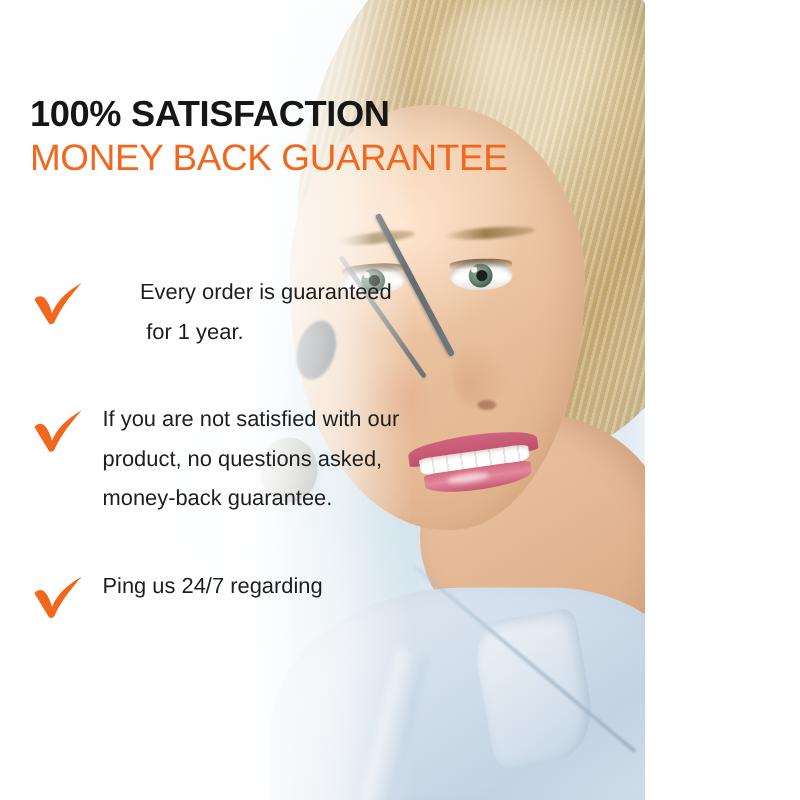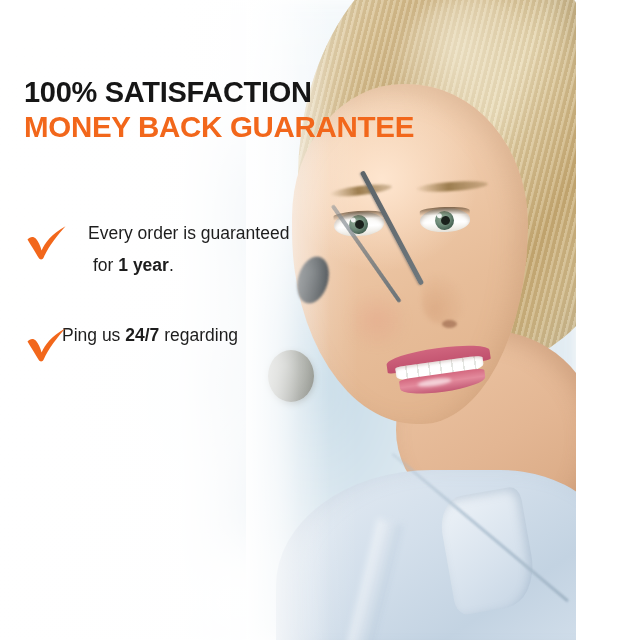--- a/index.html
+++ b/index.html
@@ -5,21 +5,21 @@
   * { box-sizing: border-box; }
   html, body {
     margin: 0; padding: 0;
     width: 640px; height: 640px;
     overflow: hidden;
     font-family: "Liberation Sans", sans-serif;
   }
 
   #banner {
     position: relative;
-    width: 576px;
+    width: 516px;
     height: 640px;
     background: #ffffff;
     overflow: hidden;
   }
 
   
   .bg-base {
     position: absolute;
     inset: 0;
     background:
@@ -304,21 +304,21 @@
     font-size: 29px;
     font-weight: bold;
     letter-spacing: -0.3px;
     color: #161616;
     white-space: nowrap;
   }
   .headline-2 {
     position: absolute;
     left: 0; top: 110px;
     font-size: 29.5px;
-    font-weight: bold;
+    font-weight: normal;
     letter-spacing: -0.3px;
     color: #F2671B;
     white-space: nowrap;
   }
   .subhead {
     position: absolute;
     left: 1px; top: 149px;
     font-size: 14.5px;
     font-style: italic;
     font-weight: 500;
@@ -341,24 +341,24 @@
     left: 0; top: 4px;
     width: 46px; height: 40px;
   }
   .check-wrap svg { display: block; }
   .bullet-text {
     margin-left: 58px;
     font-size: 17.5px;
     line-height: 1.82;
     color: #1d1d1d;
   }
-  .bullet-text b { font-weight: bold; }
-  .b1 { margin-left: 64px; }
+  .bullet-text b { font-weight: normal; }
+  .b1 { margin-left: 88px; }
   .b1 .l2 { padding-left: 5px; display: block; }
-  .b3 { margin-left: 38px; }
+  .b3 { margin-left: 58px; }
 </style>
 </head>
 <body>
 
 <div id="banner">
 
   <div class="bg-base"></div>
   <div class="bg-blob blob-a"></div>
   <div class="bg-blob blob-b"></div>
   <div class="bg-blob blob-c"></div>
@@ -429,20 +429,32 @@
           <svg width="46" height="40" viewBox="0 0 46 40" aria-hidden="true">
             <path d="M3.5 17.5 C6 14.5 9.5 14 12 16.8 C14.6 19.8 16.2 23.8 17.6 28.5 C21 20.5 27.5 12 41.5 4.2 C33 13.6 24.5 24.6 19.8 35.2 C18.6 37.9 16.1 38.2 14.6 35.8 C11.2 30.2 7.6 24.2 3.5 17.5 Z" fill="#F2671B"></path>
           </svg>
         </span>
         <div class="bullet-text b1">
           <span class="l1">Every order is guaranteed</span>
           <span class="l2"><span>for </span><b>1 year</b><span>.</span></span>
         </div>
       </div>
 
+      <div class="bullet">
+        <span class="check-wrap">
+          <svg width="46" height="40" viewBox="0 0 46 40" aria-hidden="true">
+            <path d="M3.5 17.5 C6 14.5 9.5 14 12 16.8 C14.6 19.8 16.2 23.8 17.6 28.5 C21 20.5 27.5 12 41.5 4.2 C33 13.6 24.5 24.6 19.8 35.2 C18.6 37.9 16.1 38.2 14.6 35.8 C11.2 30.2 7.6 24.2 3.5 17.5 Z" fill="#F2671B"></path>
+          </svg>
+        </span>
+        <div class="bullet-text">
+          <div>If you are not satisfied with our</div>
+          <div>product, no questions asked,</div>
+          <div><b>money-back guarantee</b><span>.</span></div>
+        </div>
+      </div>
 
       <div class="bullet">
         <span class="check-wrap">
           <svg width="46" height="40" viewBox="0 0 46 40" aria-hidden="true">
             <path d="M3.5 17.5 C6 14.5 9.5 14 12 16.8 C14.6 19.8 16.2 23.8 17.6 28.5 C21 20.5 27.5 12 41.5 4.2 C33 13.6 24.5 24.6 19.8 35.2 C18.6 37.9 16.1 38.2 14.6 35.8 C11.2 30.2 7.6 24.2 3.5 17.5 Z" fill="#F2671B"></path>
           </svg>
         </span>
         <div class="bullet-text b3">
           <div><span>Ping us </span><b>24/7</b><span> regarding</span></div>
         </div>

